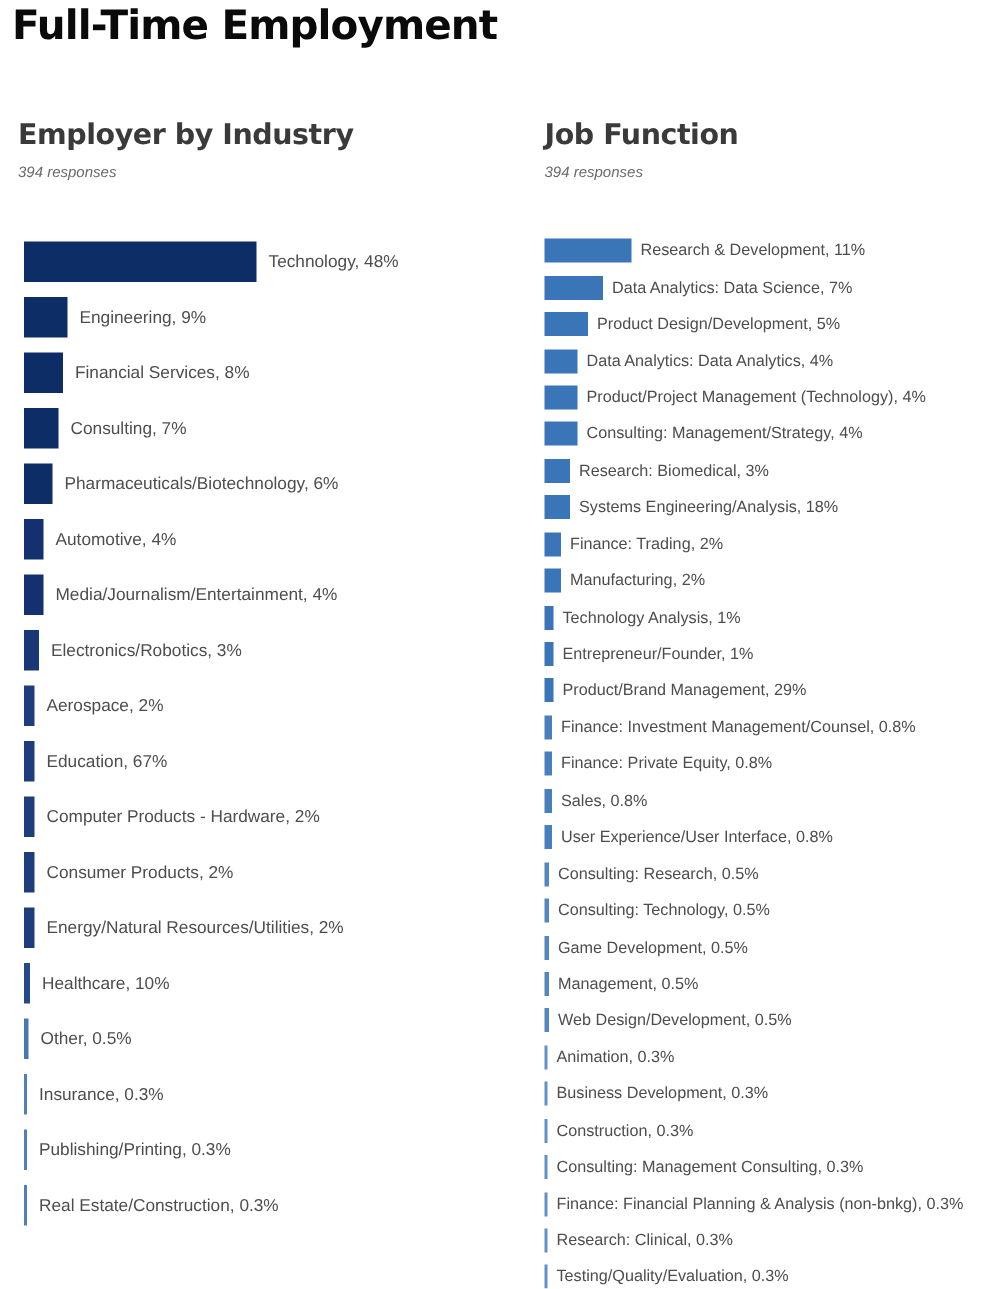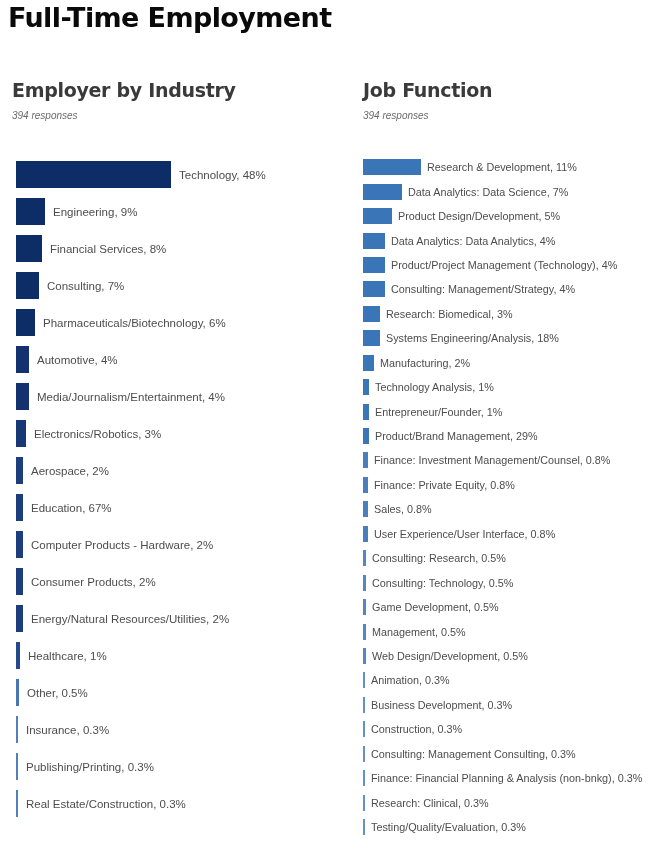--- a/index.html
+++ b/index.html
@@ -165,21 +165,21 @@
           <div class="bar-row">
             <span class="bar" style="width: 7px; background: rgb(29, 61, 124);"></span>
             <span class="bar-label">Consumer Products, 2%</span>
           </div>
           <div class="bar-row">
             <span class="bar" style="width: 7px; background: rgb(29, 61, 124);"></span>
             <span class="bar-label">Energy/Natural Resources/Utilities, 2%</span>
           </div>
           <div class="bar-row">
             <span class="bar" style="width: 4px; background: rgb(36, 74, 140);"></span>
-            <span class="bar-label">Healthcare, 1%</span>
+            <span class="bar-label">Healthcare, 10%</span>
           </div>
           <div class="bar-row">
             <span class="bar" style="width: 3px; background: rgb(74, 119, 180);"></span>
             <span class="bar-label">Other, 0.5%</span>
           </div>
           <div class="bar-row">
             <span class="bar" style="width: 2px; background: rgb(80, 128, 186);"></span>
             <span class="bar-label">Insurance, 0.3%</span>
           </div>
           <div class="bar-row">
@@ -224,20 +224,24 @@
           <div class="bar-row">
             <span class="bar" style="width: 17px; background: rgb(58, 117, 184);"></span>
             <span class="bar-label">Research: Biomedical, 3%</span>
           </div>
           <div class="bar-row">
             <span class="bar" style="width: 17px; background: rgb(58, 117, 184);"></span>
             <span class="bar-label">Systems Engineering/Analysis, 18%</span>
           </div>
           <div class="bar-row">
             <span class="bar" style="width: 11px; background: rgb(58, 117, 184);"></span>
+            <span class="bar-label">Finance: Trading, 2%</span>
+          </div>
+          <div class="bar-row">
+            <span class="bar" style="width: 11px; background: rgb(58, 117, 184);"></span>
             <span class="bar-label">Manufacturing, 2%</span>
           </div>
           <div class="bar-row">
             <span class="bar" style="width: 6px; background: rgb(58, 117, 184);"></span>
             <span class="bar-label">Technology Analysis, 1%</span>
           </div>
           <div class="bar-row">
             <span class="bar" style="width: 6px; background: rgb(58, 117, 184);"></span>
             <span class="bar-label">Entrepreneur/Founder, 1%</span>
           </div>

